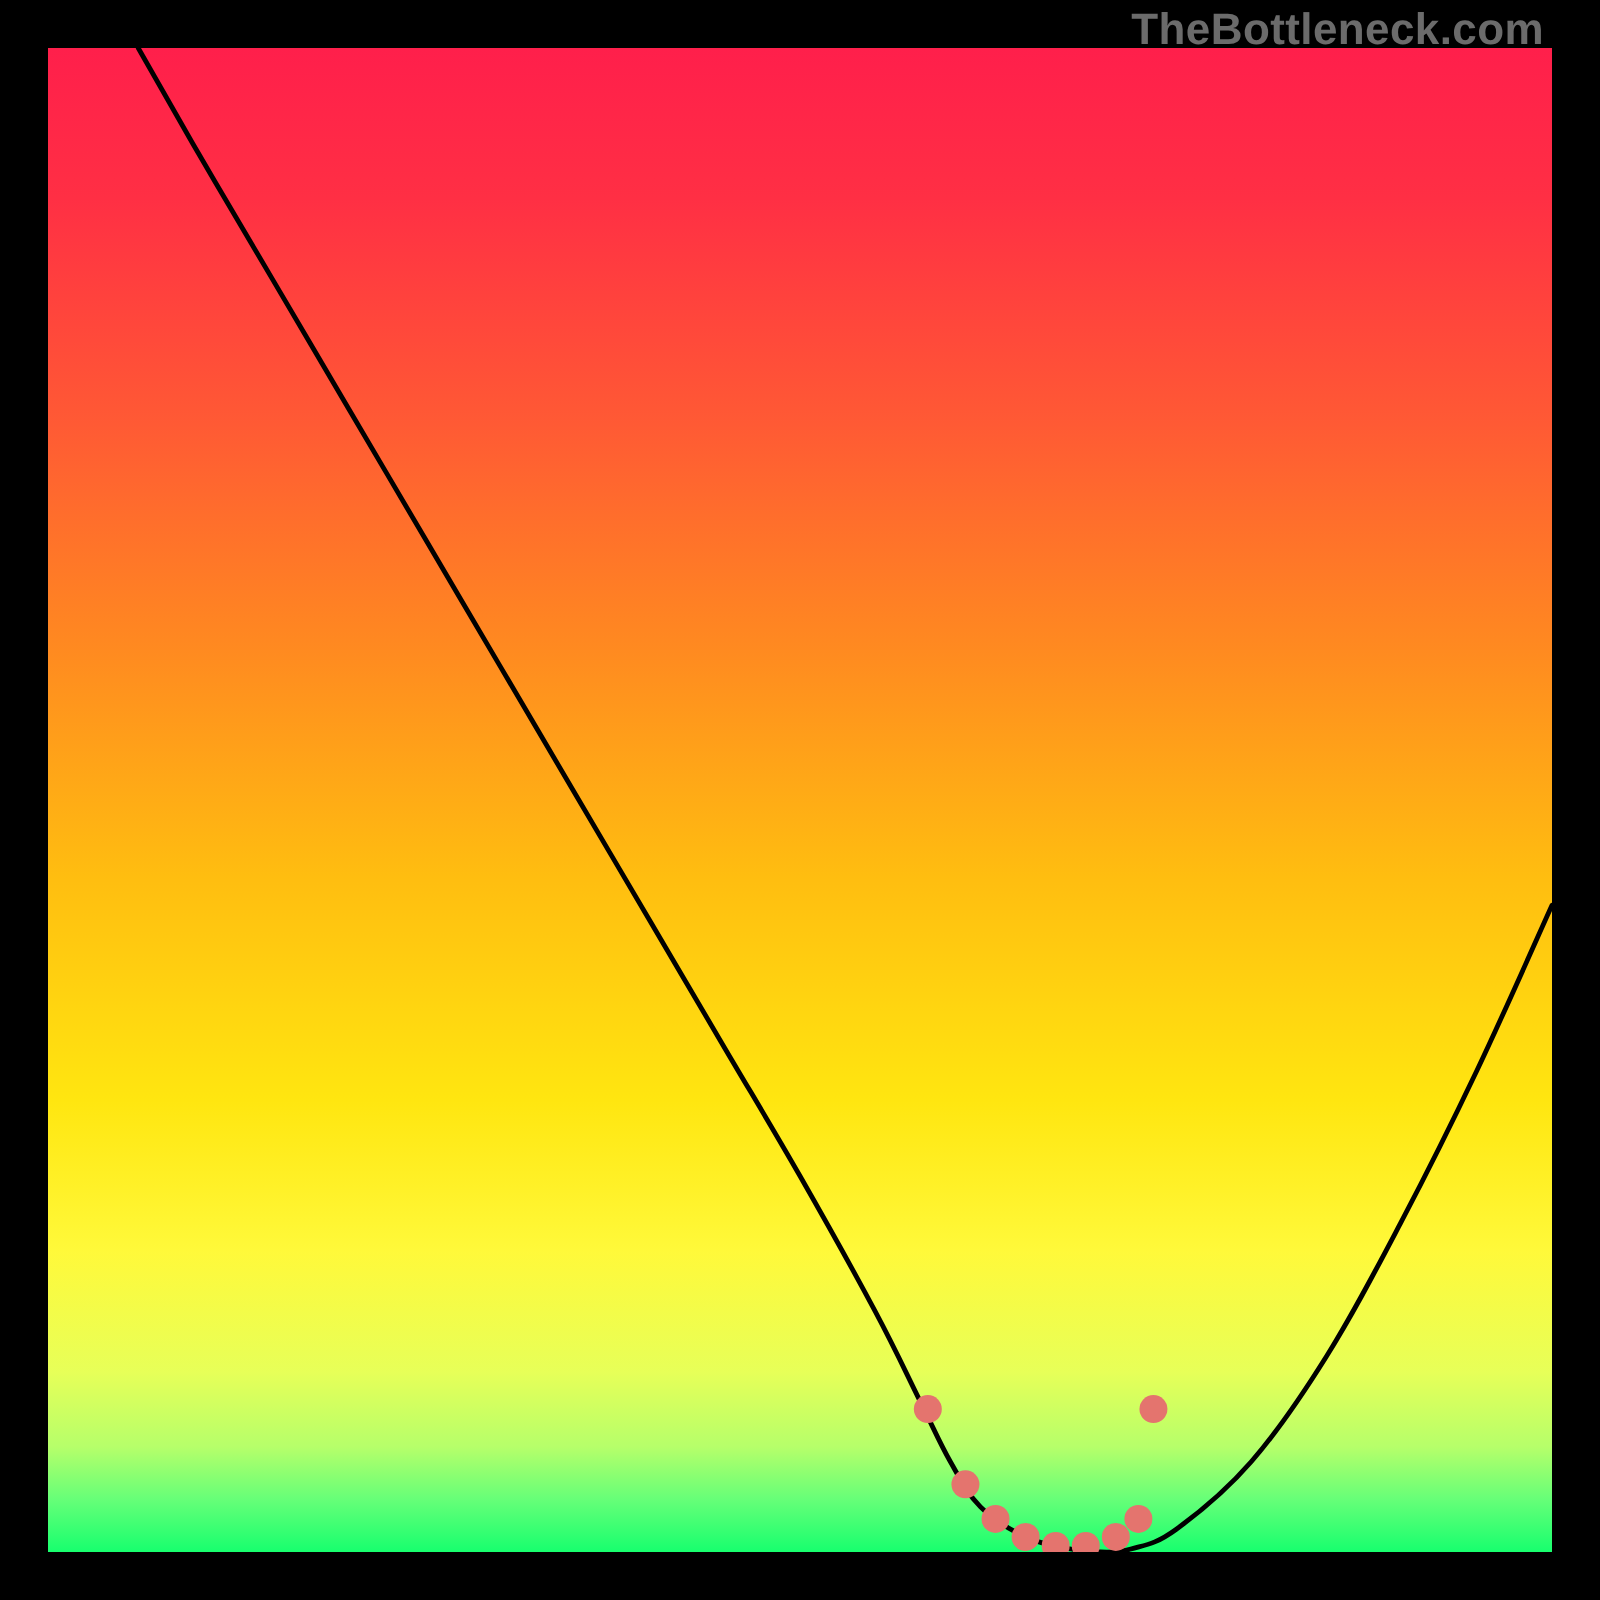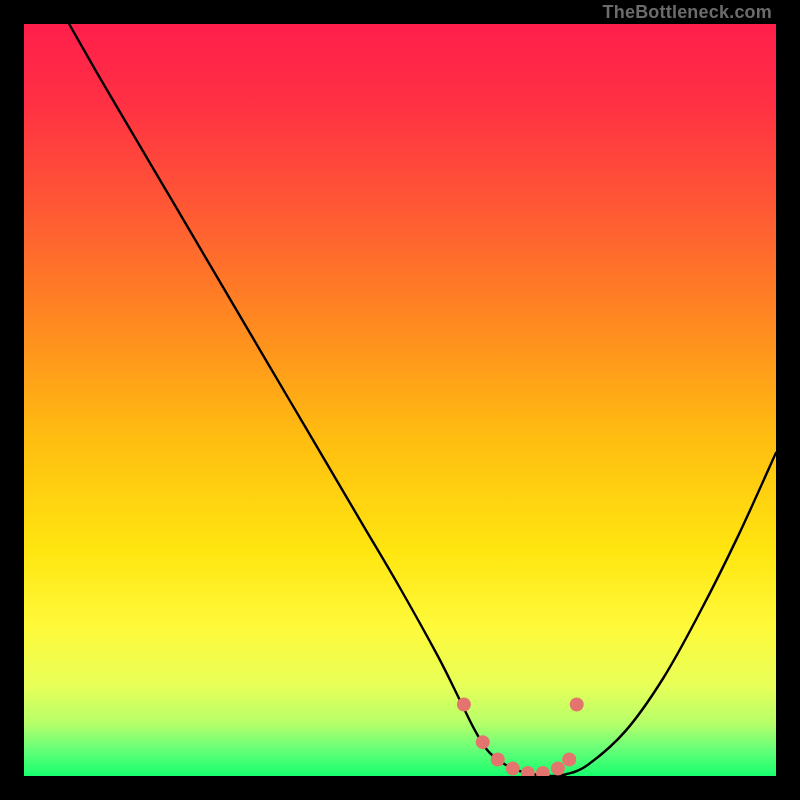--- a/index.html
+++ b/index.html
@@ -23,21 +23,21 @@
     left: 0;
     top: 0;
     width: 752px;
     height: 752px;
   }
   .watermark {
     position: absolute;
     top: 2px;
     right: 28px;
     font-family: Arial, Helvetica, sans-serif;
-    font-size: 18px;
+    font-size: 22px;
     font-weight: 600;
     color: #6b6b6b;
     letter-spacing: 0.2px;
     user-select: none;
   }
   svg { display: block; }
 </style>
 </head>
 <body>
 

